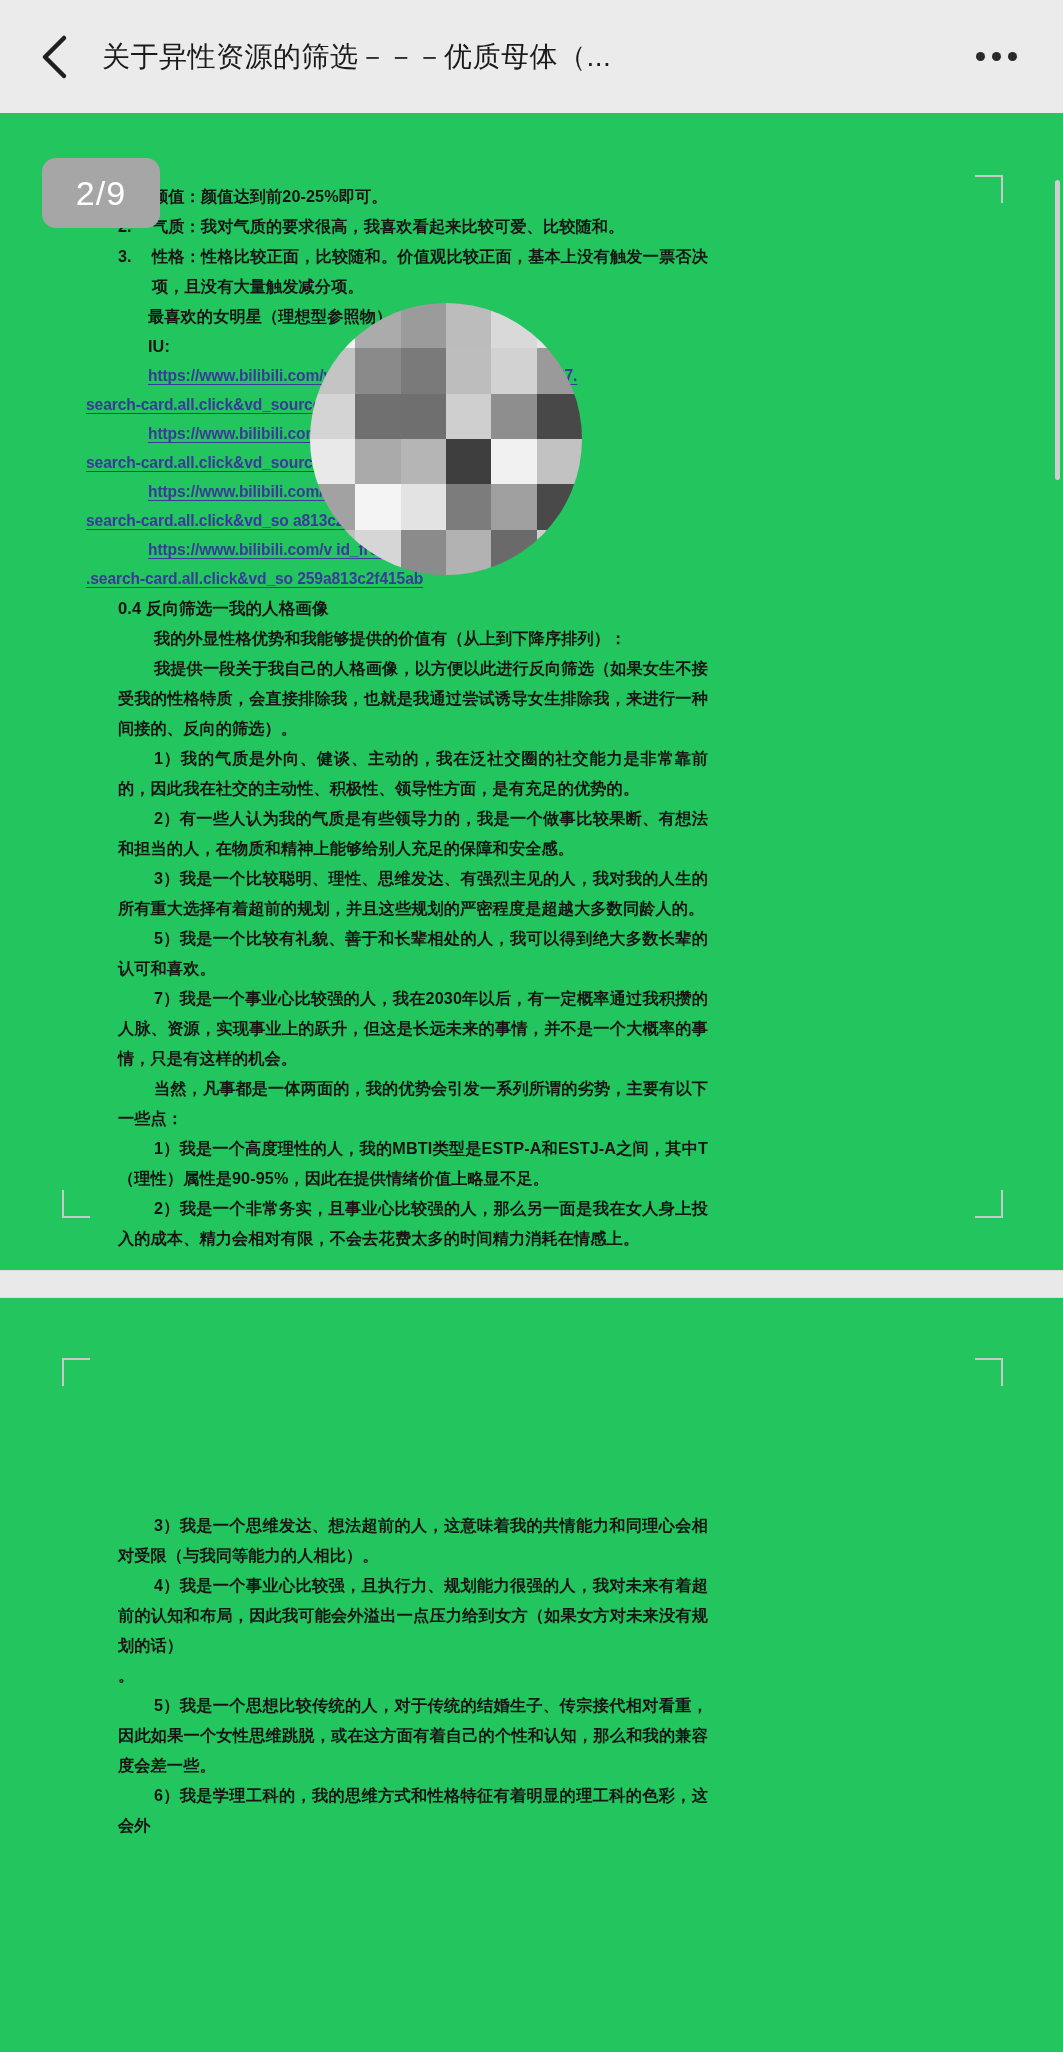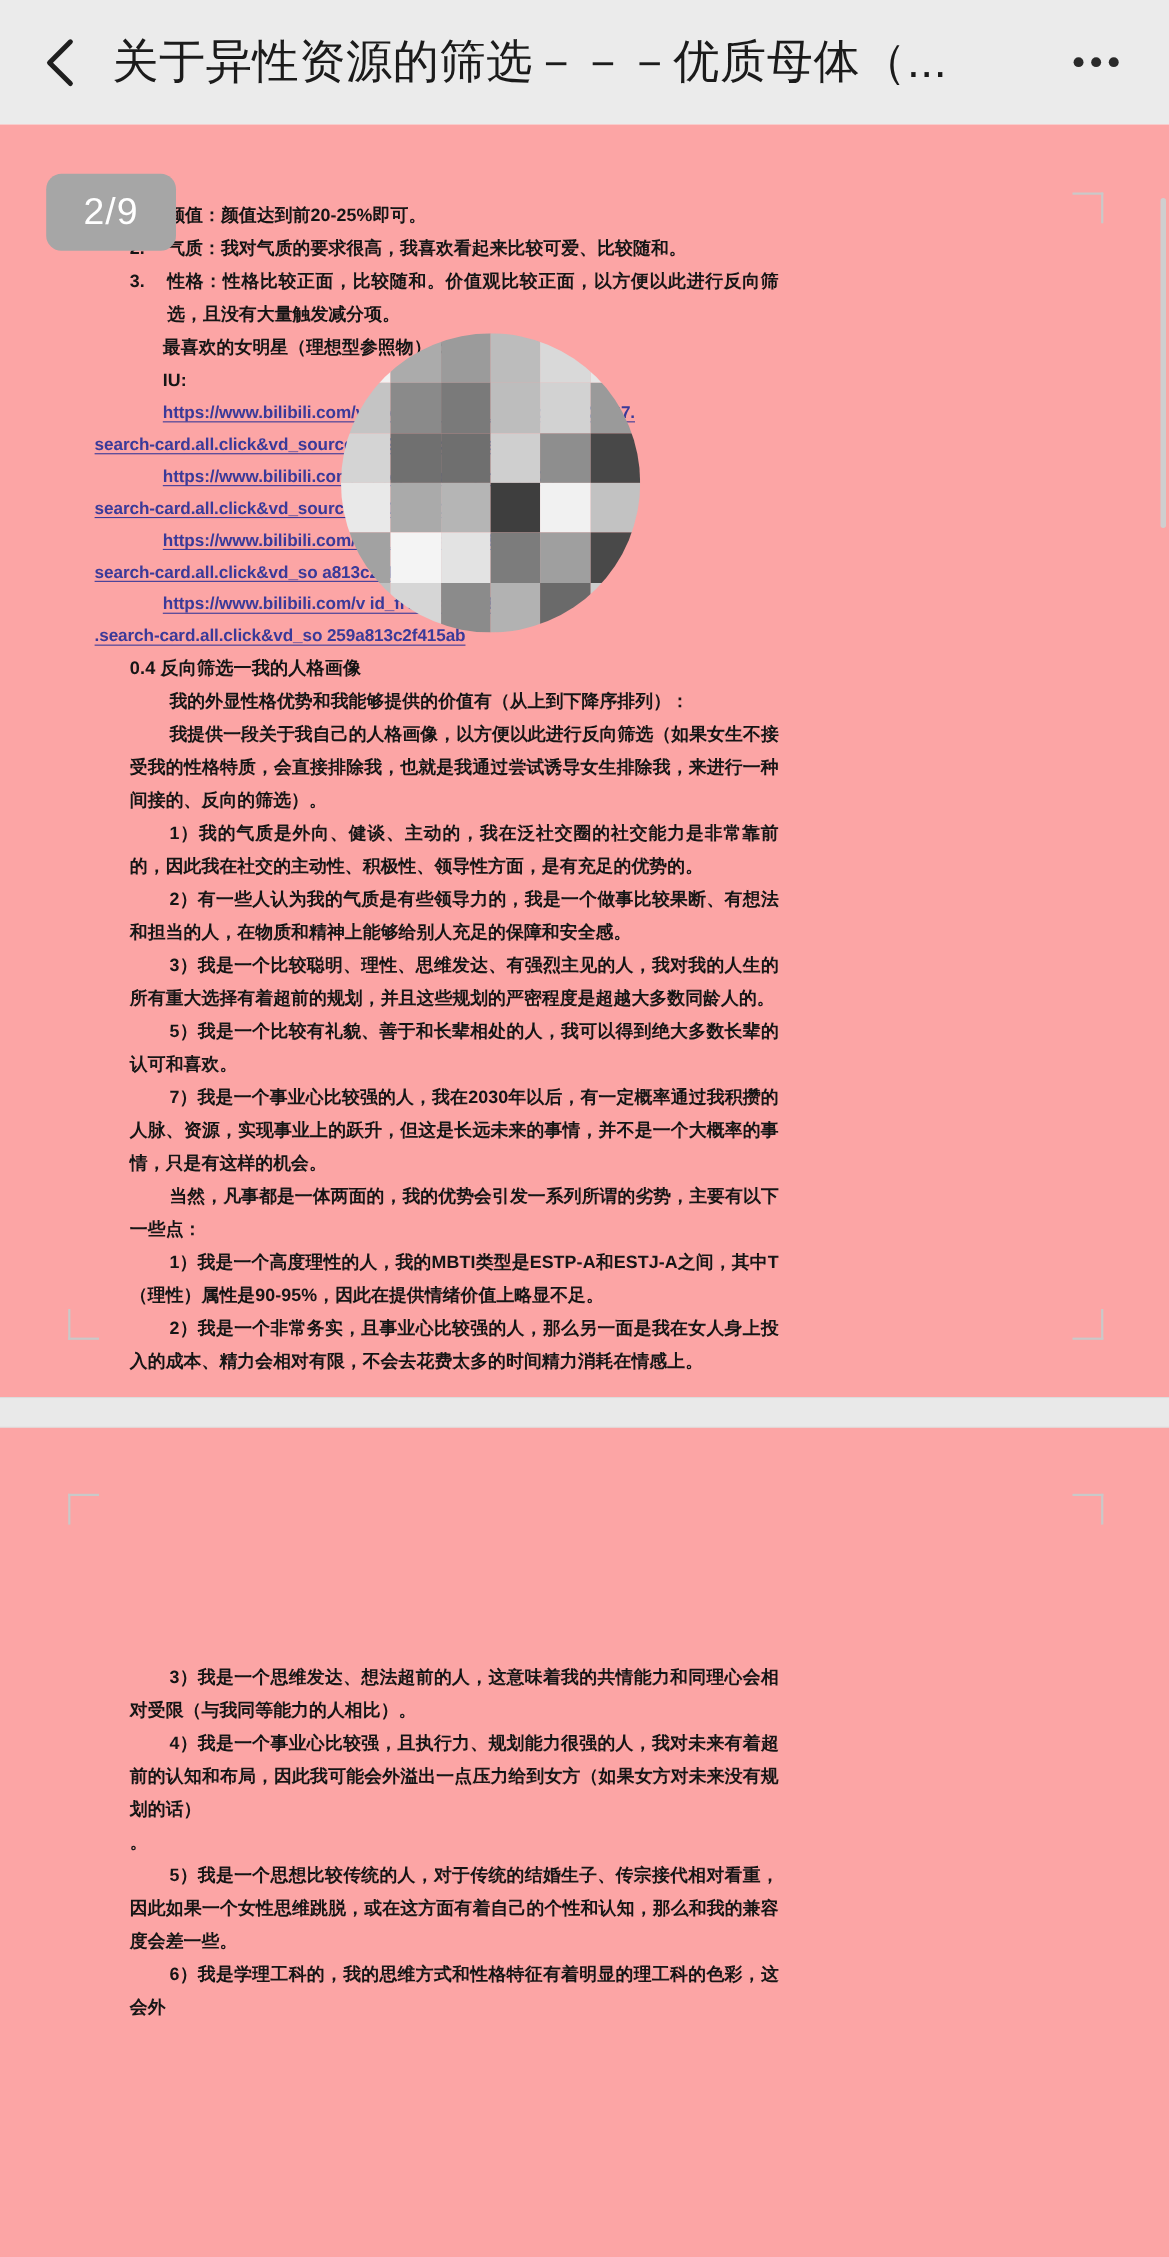--- a/index.html
+++ b/index.html
@@ -36,21 +36,21 @@
     display: flex;
     align-items: center;
     justify-content: center;
     flex: 0 0 auto;
     cursor: pointer;
   }
   .nav-back svg { display: block; }
   .nav-title {
     flex: 1 1 auto;
     margin-left: 20px;
-    font-size: 42px;
+    font-size: 28px;
     line-height: 1.25;
     font-weight: 500;
     color: #1b1b1b;
     white-space: nowrap;
     overflow: hidden;
     letter-spacing: 0.5px;
   }
   .nav-more {
     flex: 0 0 auto;
     width: 70px;
@@ -76,21 +76,21 @@
     width: 1063px;
     height: 1939px;
     background: #f7f7f7;
     overflow: hidden;
   }
 
   
   .page {
     position: relative;
     width: 1063px;
-    background: #fca5a5;
+    background: #22c55e;
   }
   .page-1 { height: 1157px; }
   .page-gap {
     width: 1063px;
     height: 28px;
     background: #e9e9e9;
     border-top: 1px solid #dcdcdc;
     border-bottom: 1px solid #dcdcdc;
   }
   .page-2 { height: 900px; }
@@ -248,21 +248,21 @@
         <p class="li">
           <span class="marker">1.</span>
           <span>颜值：颜值达到前20-25%即可。</span>
         </p>
         <p class="li">
           <span class="marker">2.</span>
           <span>气质：我对气质的要求很高，我喜欢看起来比较可爱、比较随和。</span>
         </p>
         <p class="li">
           <span class="marker">3.</span>
-          <span>性格：性格比较正面，比较随和。价值观比较正面，以方便以此进行反向筛选，且没有大量触发减分项。</span>
+          <span>性格：性格比较正面，比较随和。价值观比较正面，基本上没有触发一票否决项，且没有大量触发减分项。</span>
         </p>
 
         <p class="label-line">最喜欢的女明星（理想型参照物）：</p>
 
         <p class="label-line">IU:</p>
 
         <a class="url-line url-a">https://www.bilibili.com/video/BV1    ?spm_id_from=333.337.</a>
         <a class="url-line url-b">search-card.all.click&amp;vd_source=                     259a813c2f415ab</a>
         <a class="url-line url-a">https://www.bilibili.com/video/              m_id_from=333.337.</a>
         <a class="url-line url-b">search-card.all.click&amp;vd_source=                  a813c2f415ab</a>

